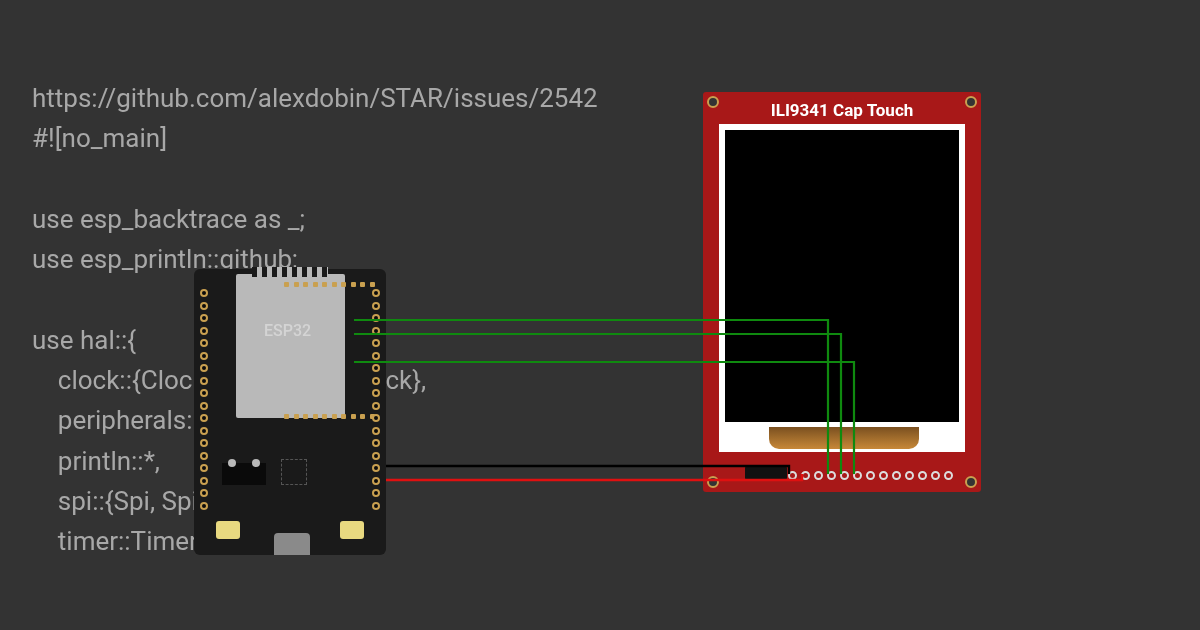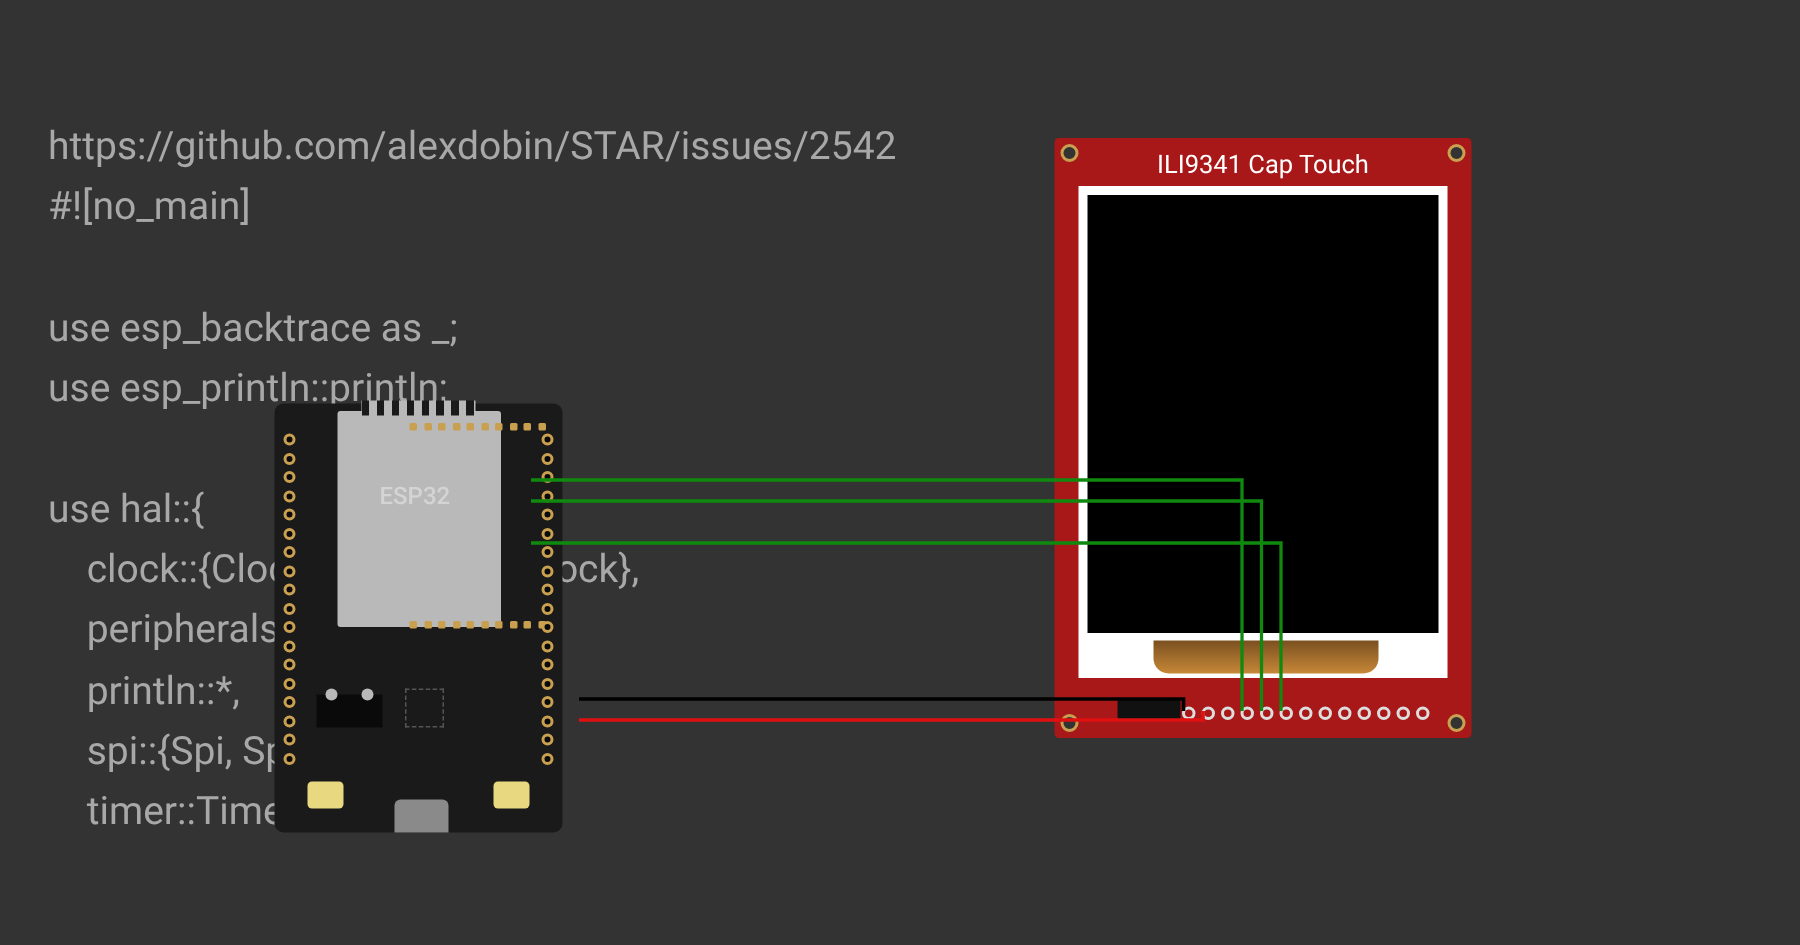--- a/index.html
+++ b/index.html
@@ -17,21 +17,21 @@
     top: 78px;
     color: #a8a8a8;
     font-size: 26px;
     line-height: 1.55;
     white-space: pre;
     font-family: -apple-system, BlinkMacSystemFont, "Segoe UI", Roboto, sans-serif;
   }
   
   .esp32 {
     position: absolute;
-    left: 183px;
+    left: 194px;
     top: 269px;
     width: 192px;
     height: 286px;
     background: #1a1a1a;
     border-radius: 6px;
   }
   .esp32-shield {
     position: absolute;
     left: 42px;
     top: 5px;
@@ -136,21 +136,21 @@
     background: #a81818;
     border-radius: 3px;
   }
   .display-title {
     position: absolute;
     top: 8px;
     left: 0; right: 0;
     text-align: center;
     color: #ffffff;
     font-size: 17px;
-    font-weight: 400;
+    font-weight: 700;
   }
   .display-screen-outer {
     position: absolute;
     left: 16px;
     top: 32px;
     right: 16px;
     height: 328px;
     background: #ffffff;
   }
   .display-screen {
@@ -212,21 +212,21 @@
     pointer-events: none;
   }
 </style>
 </head>
 <body>
 
 <div class="code-text"><span>https://github.com/alexdobin/STAR/issues/2542</span>
 <span>#![no_main]</span>
 <span></span>
 <span>use esp_backtrace as _;</span>
-<span>use esp_println::println;</span>
+<span>use esp_println::github;</span>
 <span></span>
 <span>use hal::{</span>
 <span>    clock::{ClockControl, CpuClock},</span>
 <span>    peripherals::Peripherals,</span>
 <span>    println::*,</span>
 <span>    spi::{Spi, SpiMode},</span>
 <span>    timer::TimerGroup,</span></div>
 
 <div class="esp32">
   <div class="esp32-shield">

